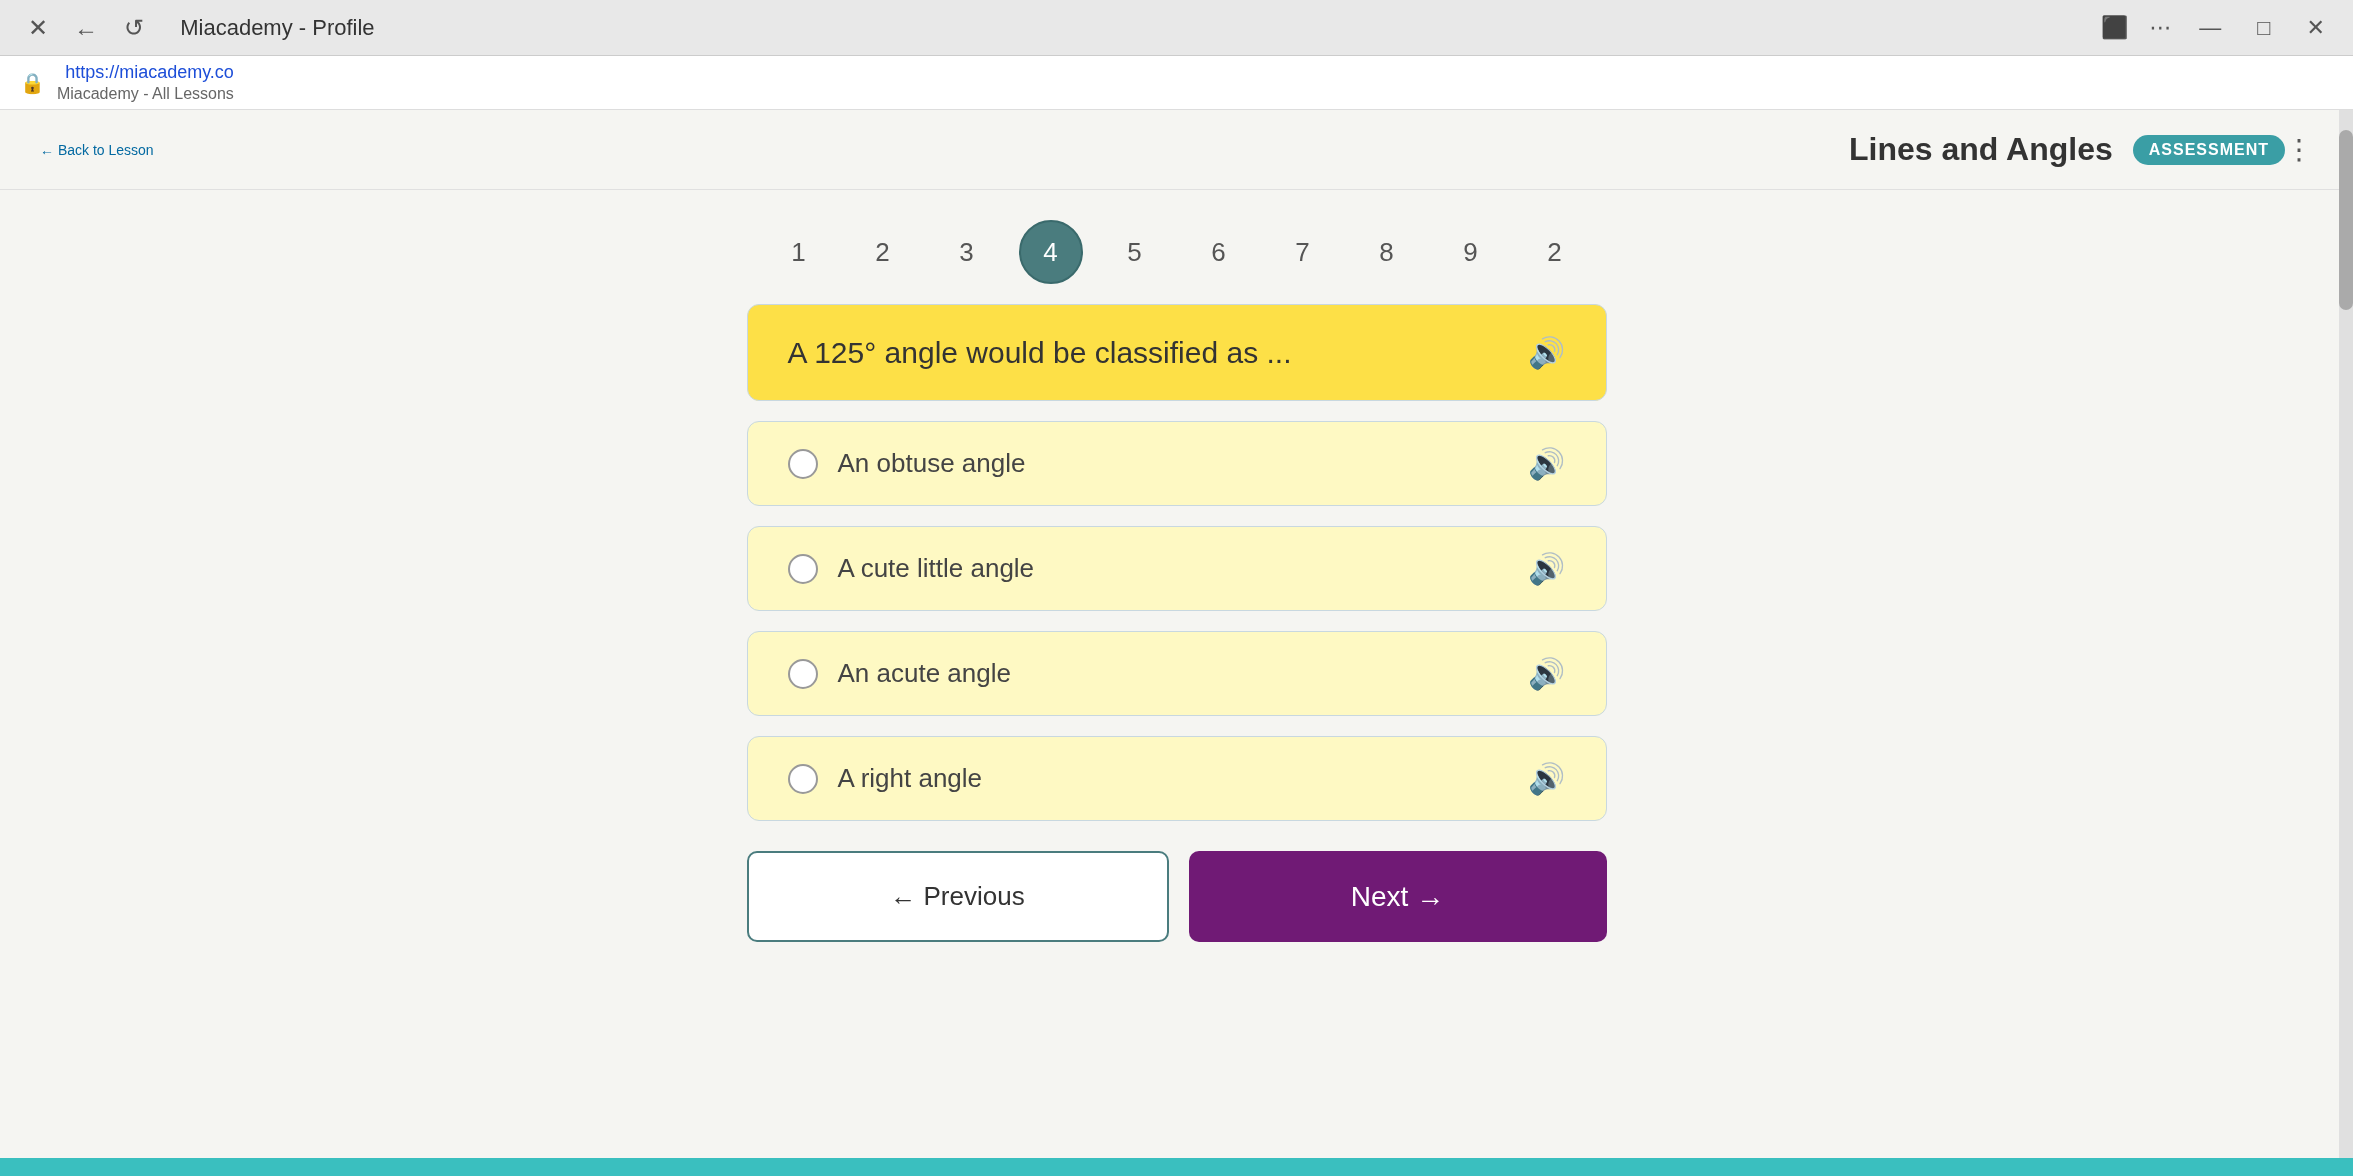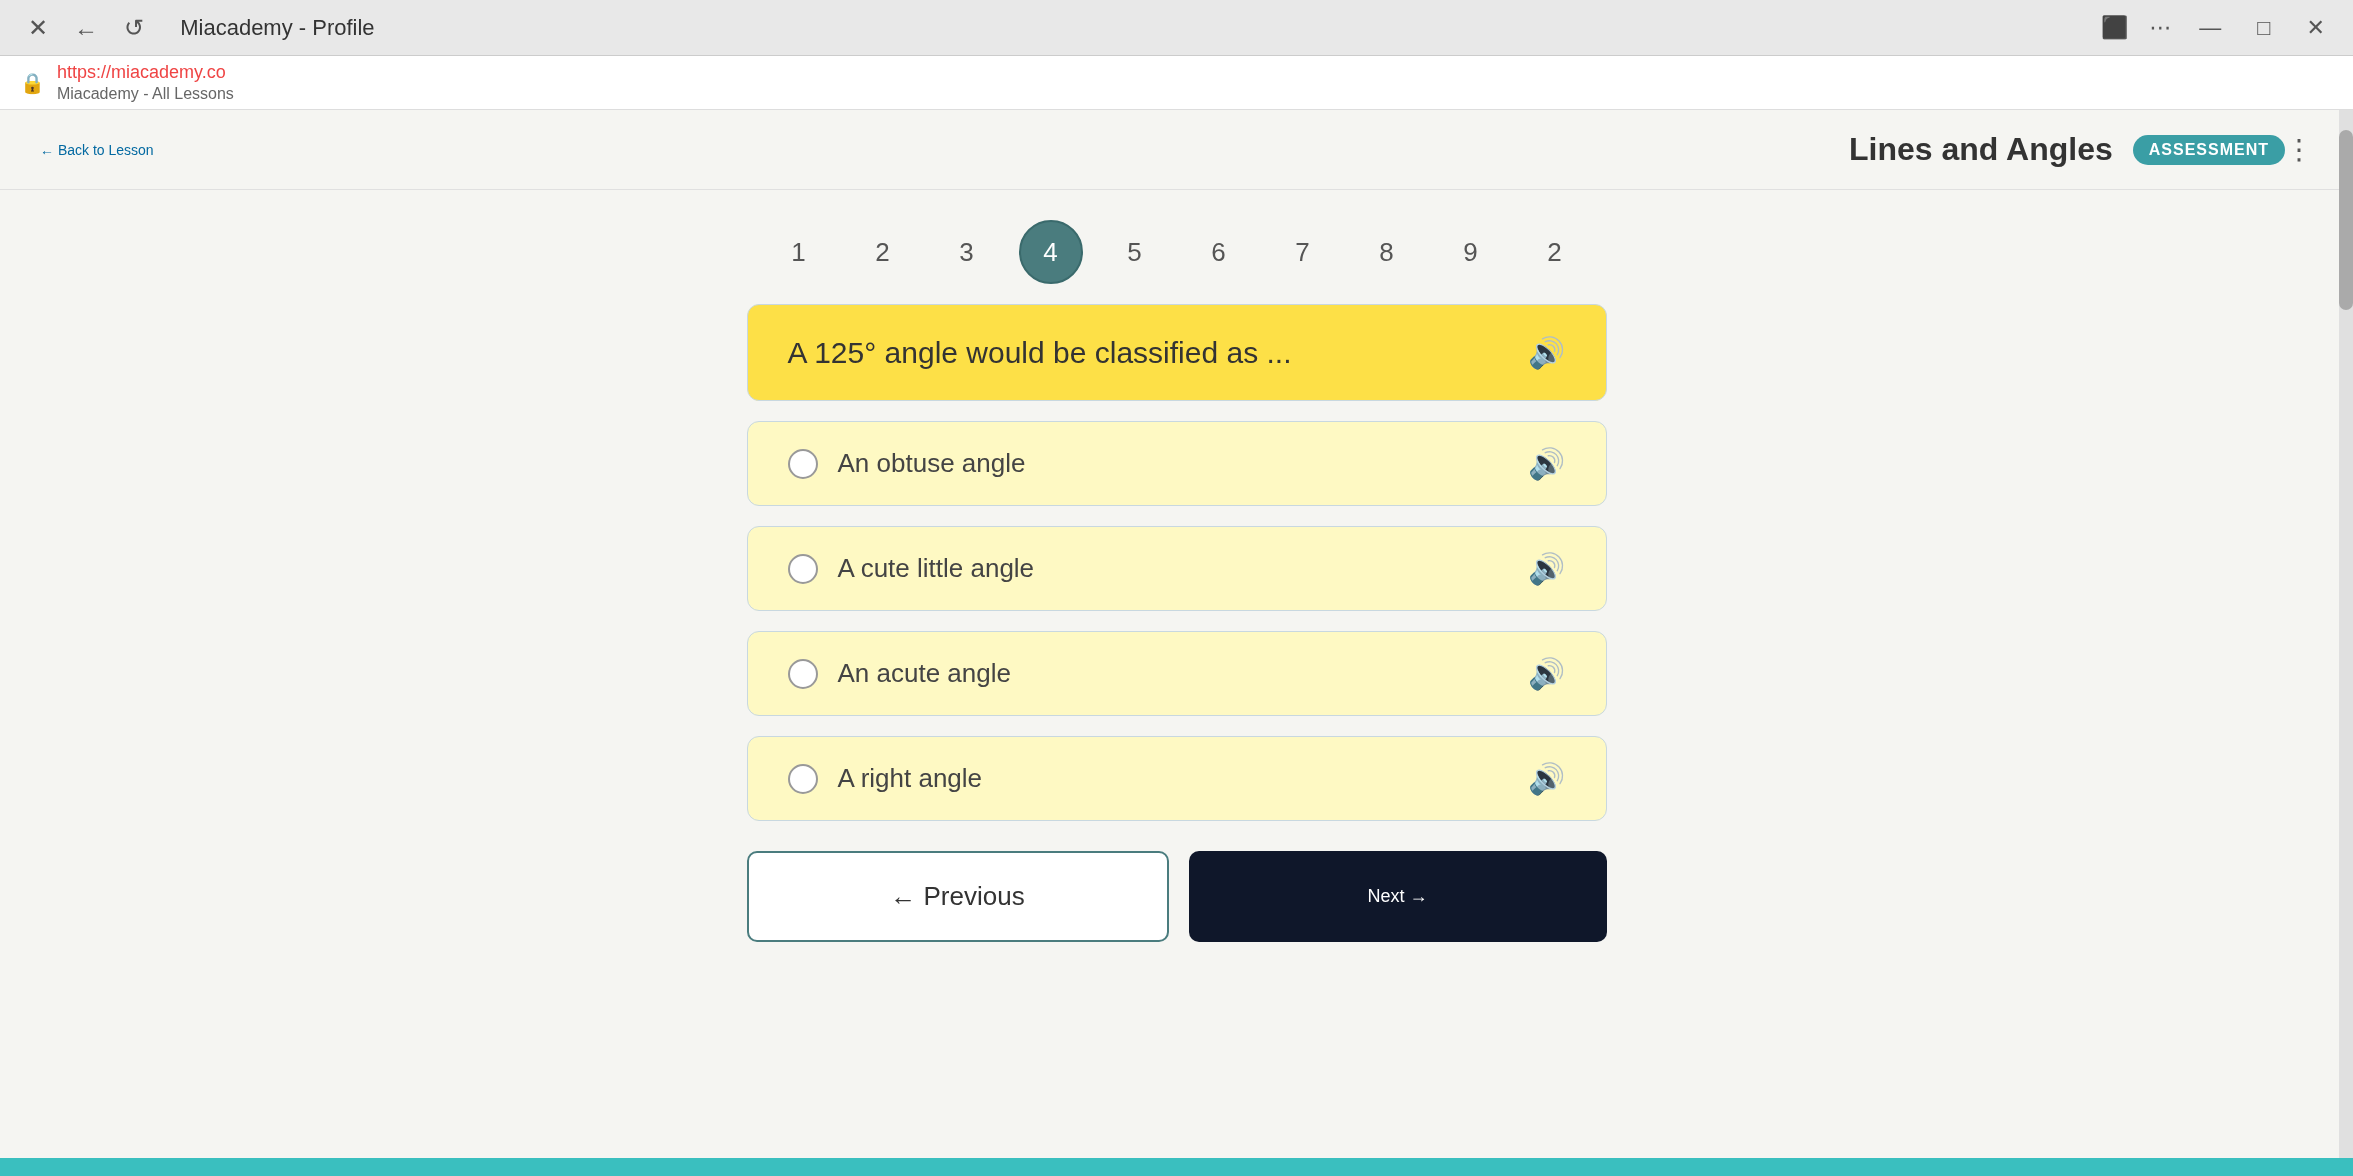--- a/index.html
+++ b/index.html
@@ -41,21 +41,22 @@
       background: #fff;
       height: 54px;
       display: flex;
       align-items: center;
       padding: 0 20px;
       gap: 12px;
       border-bottom: 1px solid #ddd;
     }
     .address-url {
       font-size: 18px;
-      color: #ef4444;
+      color: #1d4ed8;
+      text-align: right;
     }
     .address-sub {
       font-size: 16px;
       color: #666;
     }
     .address-box {
       display: flex;
       flex-direction: column;
       gap: 2px;
     }
@@ -220,23 +221,23 @@
       cursor: pointer;
       display: flex;
       align-items: center;
       justify-content: center;
       gap: 10px;
     }
     .btn-next {
       flex: 1;
       padding: 28px 20px;
       border: none;
-      background: #0f172a;
+      background: #701a75;
       border-radius: 10px;
-      font-size: 18px;
+      font-size: 28px;
       color: #fff;
       cursor: pointer;
       display: flex;
       align-items: center;
       justify-content: center;
       gap: 10px;
     }
 
     
     .scroll-track {

